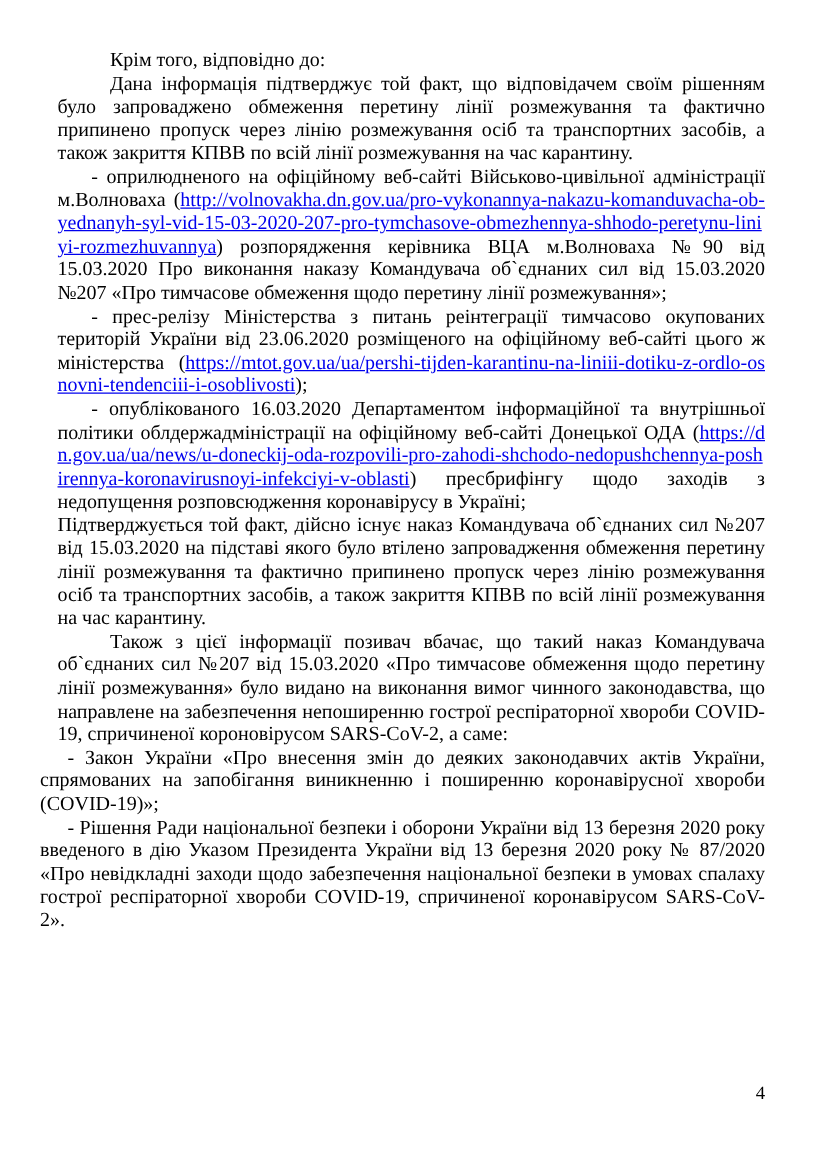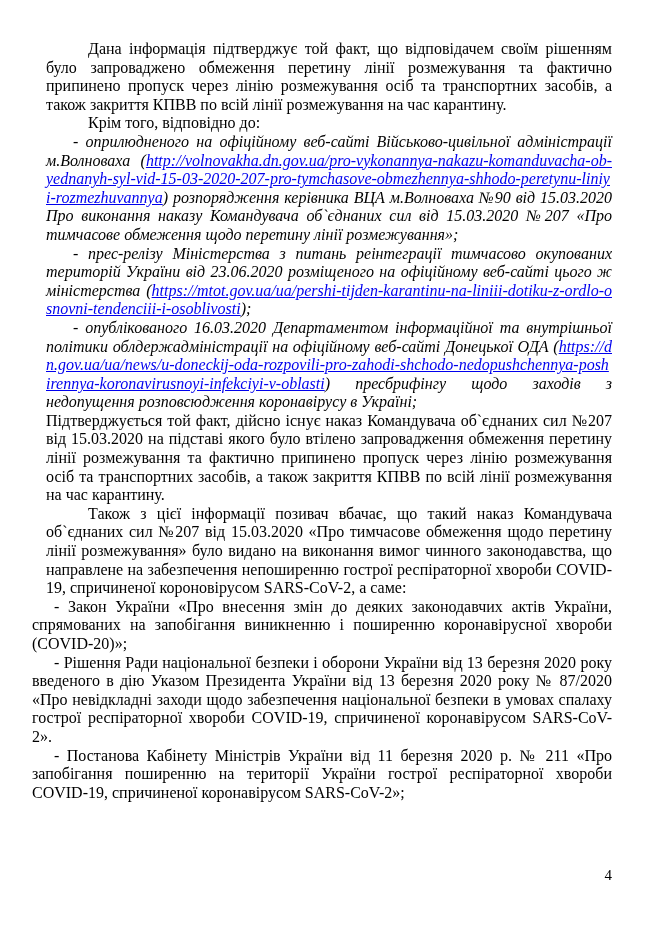--- a/index.html
+++ b/index.html
@@ -23,21 +23,21 @@
     left: 46px;
     top: 40px;
     width: 566px;
     text-align: justify;
   }
   .para {
     margin: 0;
     padding: 0;
   }
   .indent-lg { text-indent: 42px; }
-  .indent-md { text-indent: 27px; font-style: italic; }
+  .indent-md { text-indent: 27px; }
   .flush     { text-indent: 0; }
   .hang-list { margin-left: -14px; text-indent: 22px; }
   .bold { font-weight: normal; }
   .link {
     color: var(--link-color, #0000EE);
     text-decoration: underline;
     word-break: break-all;
     cursor: pointer;
   }
   .page-number {
@@ -48,25 +48,24 @@
     text-align: right;
     font-size: 15px;
     line-height: 18px;
   }
 </style>
 </head>
 <body>
 
 <div class="page">
   <div class="content">
+      <p class="para indent-lg"><span class="normal">Крім того, відповідно до:</span></p>
       <p class="para indent-lg"><span class="normal">Дана інформація підтверджує той факт, що відповідачем своїм рішенням було запроваджено обмеження перетину лінії розмежування та фактично припинено пропуск через лінію розмежування осіб та транспортних засобів, а також закриття КПВВ по всій лінії розмежування на час карантину.</span></p>
-      <p class="para indent-lg"><span class="normal">Крім того, відповідно до:</span></p>
       <p class="para indent-md"><span class="normal">- оприлюдненого на офіційному веб-сайті Військово-цивільної адміністрації м.Волноваха (</span><a class="link" href="#">http://volnovakha.dn.gov.ua/pro-vykonannya-nakazu-komanduvacha-ob-yednanyh-syl-vid-15-03-2020-207-pro-tymchasove-obmezhennya-shhodo-peretynu-liniyi-rozmezhuvannya</a><span class="normal">) розпорядження керівника ВЦА м.Волноваха №90 від 15.03.2020 Про виконання наказу Командувача об`єднаних сил від 15.03.2020 №207 «Про тимчасове обмеження щодо перетину лінії розмежування»;</span></p>
       <p class="para indent-md"><span class="normal">- прес-релізу Міністерства з питань реінтеграції тимчасово окупованих територій України від 23.06.2020 розміщеного на офіційному веб-сайті цього ж міністерства (</span><a class="link" href="#">https://mtot.gov.ua/ua/pershi-tijden-karantinu-na-liniii-dotiku-z-ordlo-osnovni-tendenciii-i-osoblivosti</a><span class="normal">);</span></p>
       <p class="para indent-md"><span class="normal">- опублікованого 16.03.2020 Департаментом інформаційної та внутрішньої політики облдержадміністрації на офіційному веб-сайті Донецької ОДА (</span><a class="link" href="#">https://dn.gov.ua/ua/news/u-doneckij-oda-rozpovili-pro-zahodi-shchodo-nedopushchennya-poshirennya-koronavirusnoyi-infekciyi-v-oblasti</a><span class="normal">) пресбрифінгу щодо заходів з недопущення розповсюдження коронавірусу в Україні;</span></p>
       <p class="para flush"><span class="normal">Підтверджується той факт, дійсно існує наказ Командувача об`єднаних сил №207 від 15.03.2020 </span><span class="bold">на підставі якого було втілено запровадження обмеження перетину лінії розмежування та фактично припинено пропуск через лінію розмежування осіб та транспортних засобів, а також закриття КПВВ</span><span class="normal"> по всій лінії розмежування на час карантину.</span></p>
       <p class="para indent-lg"><span class="normal">Також з цієї інформації позивач вбачає, що такий наказ Командувача об`єднаних сил №207 від 15.03.2020 «Про тимчасове обмеження щодо перетину лінії розмежування» було видано на виконання вимог чинного законодавства, що направлене на забезпечення непоширенню гострої респіраторної хвороби COVID-19, спричиненої короновірусом SARS-CoV-2, а саме:</span></p>
-      <p class="para hang-list"><span class="normal">- Закон України «Про внесення змін до деяких законодавчих актів України, спрямованих на запобігання виникненню і поширенню коронавірусної хвороби (COVID-20)»;</span></p>
+      <p class="para hang-list"><span class="normal">- Закон України «Про внесення змін до деяких законодавчих актів України, спрямованих на запобігання виникненню і поширенню коронавірусної хвороби (COVID-19)»;</span></p>
       <p class="para hang-list"><span class="normal">- Рішення Ради національної безпеки і оборони України від 13 березня 2020 року введеного в дію Указом Президента України від 13 березня 2020 року № 87/2020 «Про невідкладні заходи щодо забезпечення національної безпеки в умовах спалаху гострої респіраторної хвороби COVID-19, спричиненої коронавірусом SARS-CoV-2».</span></p>
-      <p class="para hang-list"><span class="normal">- Постанова Кабінету Міністрів України від 11 березня 2020 р. № 211 «Про запобігання поширенню на території України гострої респіраторної хвороби COVID-19, спричиненої коронавірусом SARS-CoV-2»;</span></p>
     </div>
   <div class="page-number">4</div>
 </div>
 
 </body></html>

